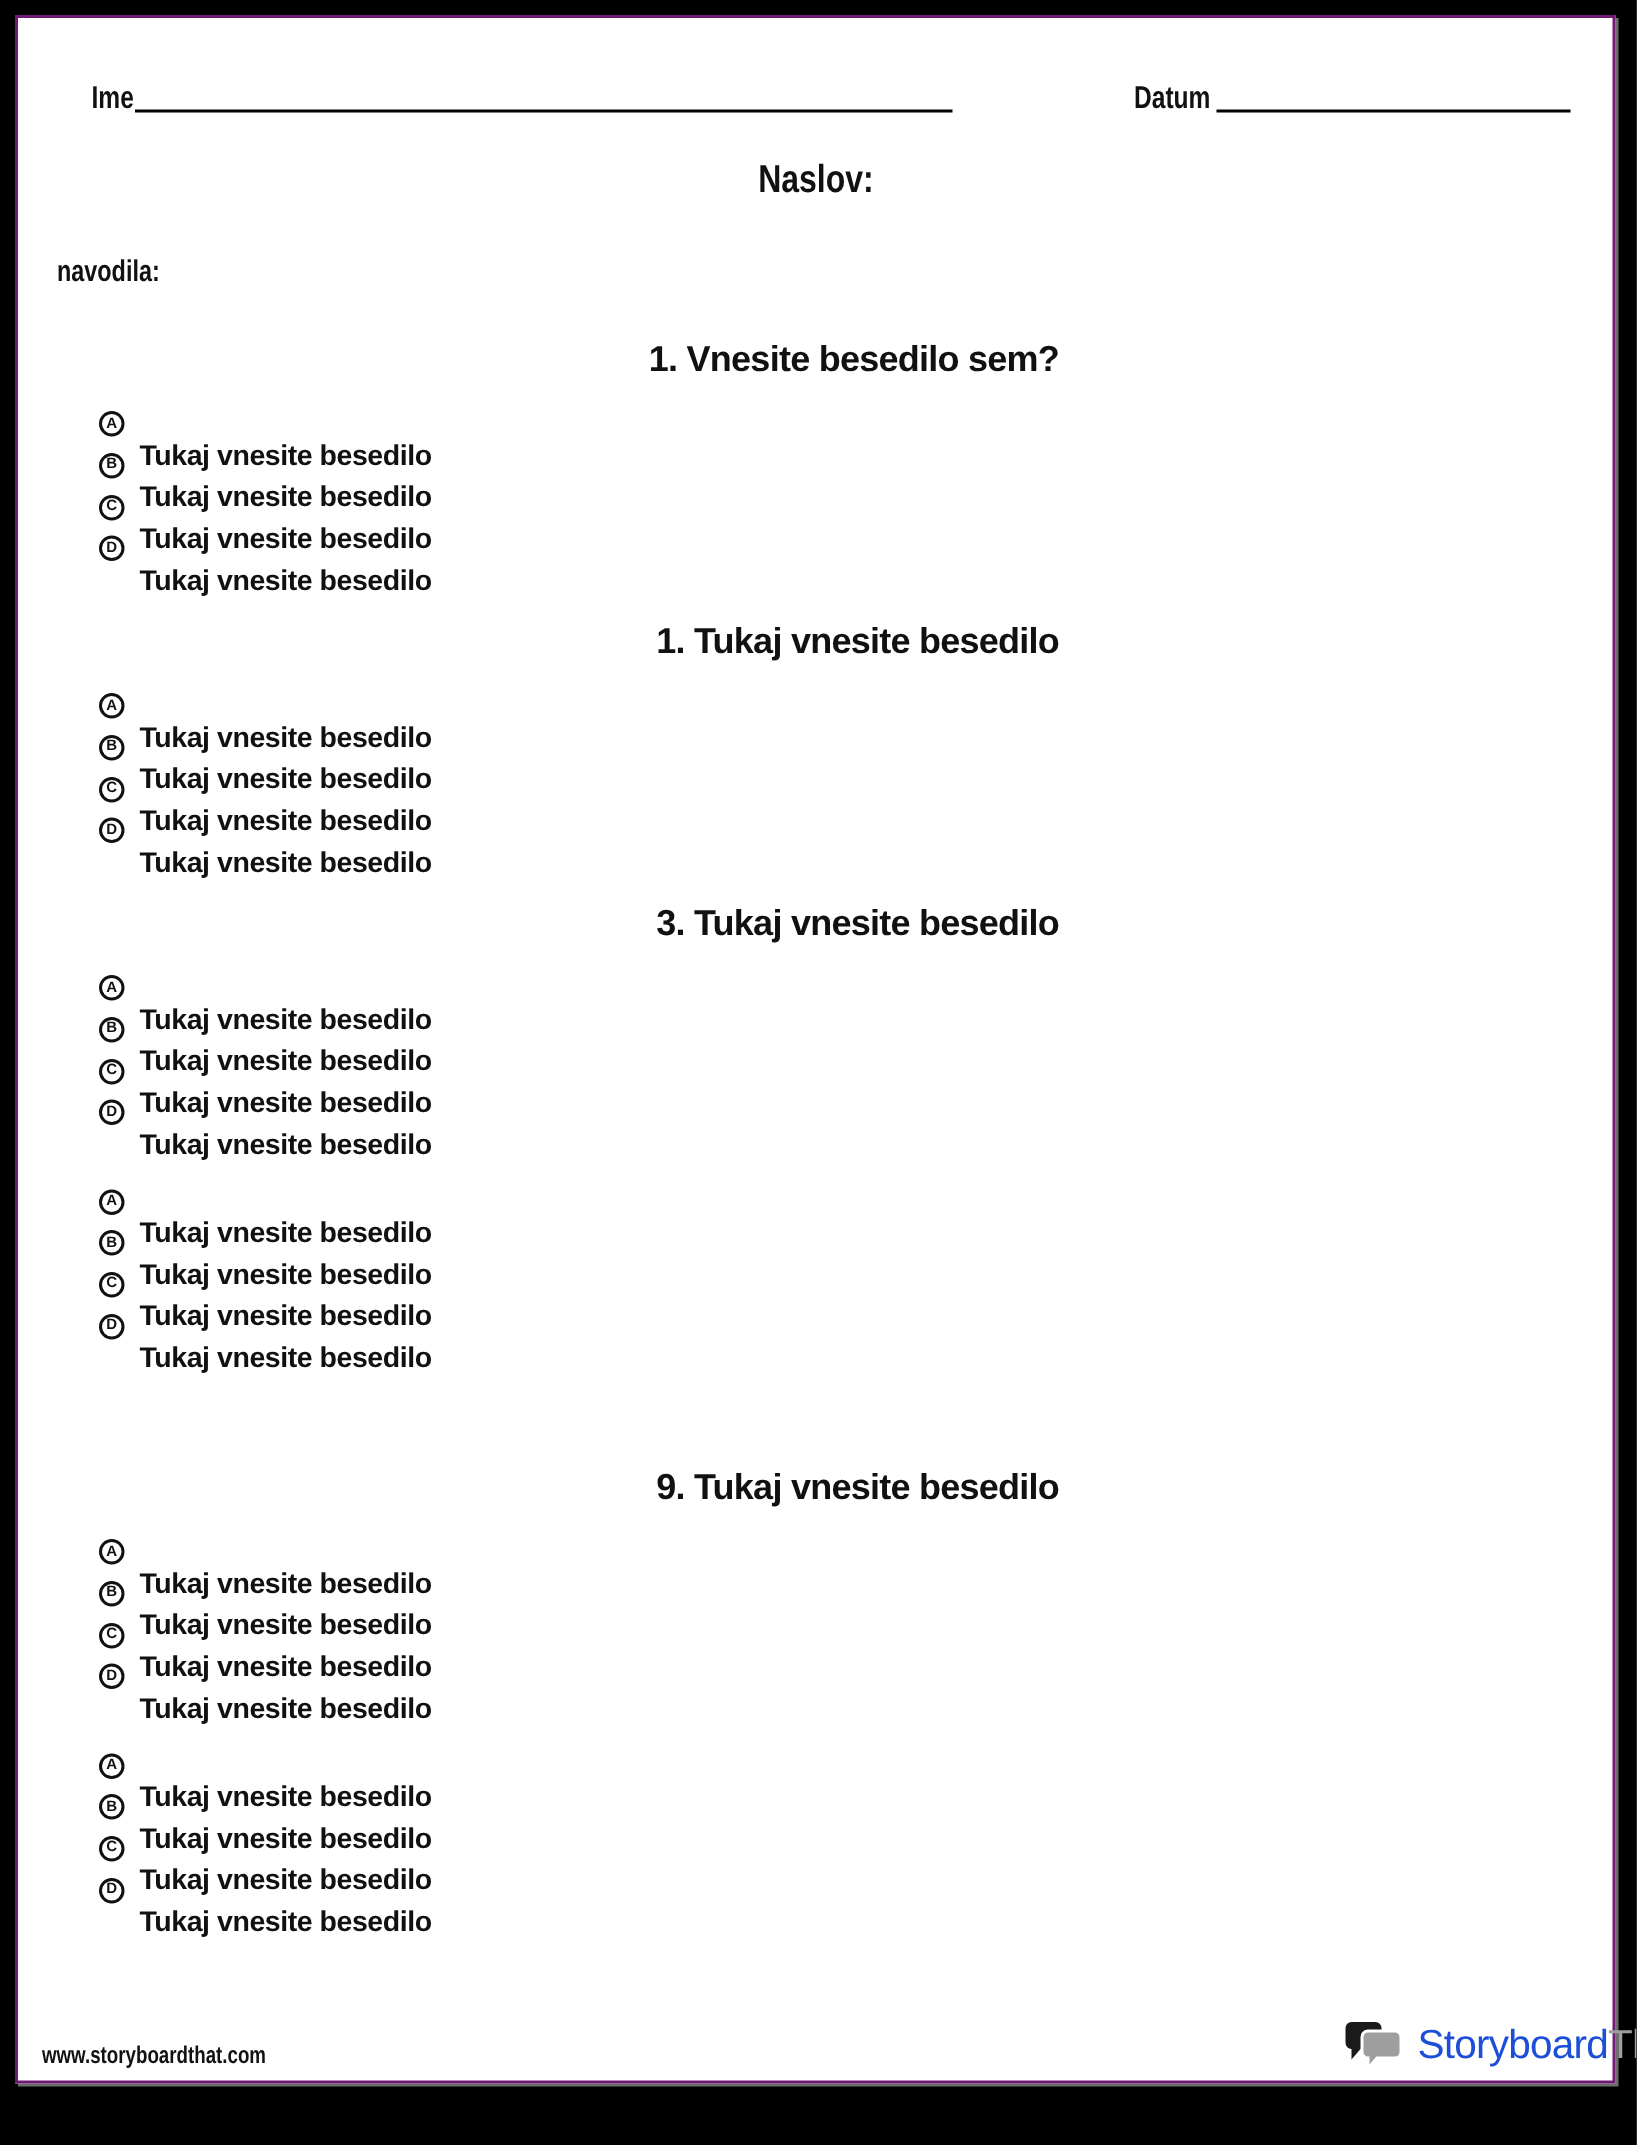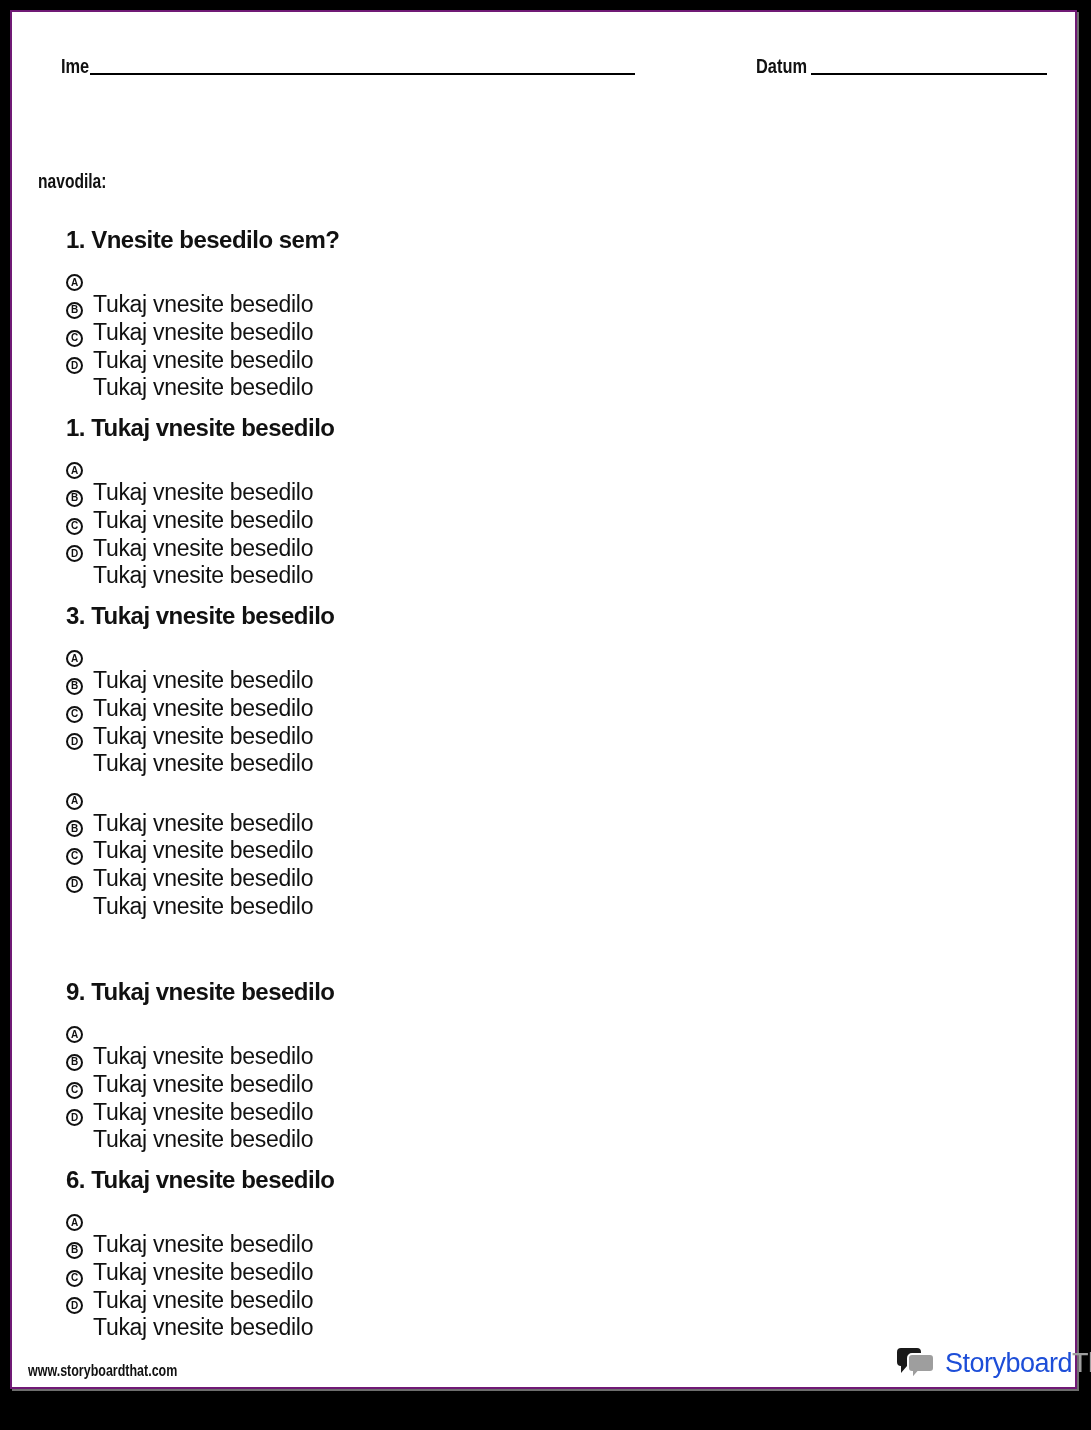--- a/index.html
+++ b/index.html
@@ -41,21 +41,21 @@
   }
   .title-row span { display: inline-block; transform: scaleX(0.82); transform-origin: center; }
   .instructions-label { position: absolute; left: 26px; top: 158px; font-size: 20px; }
 
   .questions {
     position: absolute;
     left: 54px;
     top: 214px;
     width: 640px;
   }
-  .question { height: 188px; }
+  .question { height: 188px; text-align: right; }
   .q-title {
     margin: 0 0 17px 0;
     font-size: 24px;
     font-weight: bold;
     letter-spacing: -0.5px;
     line-height: 1.2;
   }
   .option {
     display: flex;
     align-items: center;
@@ -66,22 +66,22 @@
     flex: 0 0 auto;
     width: 17px; height: 17px;
     border: 2px solid #111;
     border-radius: 50%;
     display: flex; align-items: center; justify-content: center;
     font-size: 10px; font-weight: bold;
     line-height: 1;
   }
   .option-text {
     margin-left: 10px;
-    font-size: 23px;
-    font-weight: normal;
+    font-size: 19px;
+    font-weight: bold;
     letter-spacing: -0.3px;
     white-space: nowrap;
     margin-top: 44px;
   }
 
   .footer-url {
     position: absolute; left: 16px; top: 1350px;
     font-size: 16px;
   }
   .logo {
@@ -97,20 +97,23 @@
 <body>
 
 <div id="screen">
   <div class="page">
 
     <div class="name-label cond">Ime</div>
     <div class="name-line"></div>
     <div class="date-label cond">Datum</div>
     <div class="date-line"></div>
 
+    <div class="title-row">
+      <span>Naslov:</span>
+    </div>
 
     <div class="instructions-label cond">navodila:</div>
 
     <div class="questions">
 
       <article class="question">
         <h2 class="q-title">1. Vnesite besedilo sem?</h2>
         <div class="option">
           <span class="badge">A</span>
           <span class="option-text">Tukaj vnesite besedilo</span>
@@ -202,21 +205,20 @@
           <span class="badge">C</span>
           <span class="option-text">Tukaj vnesite besedilo</span>
         </div>
         <div class="option">
           <span class="badge">D</span>
           <span class="option-text">Tukaj vnesite besedilo</span>
         </div>
       </article>
 
       <article class="question">
-        <h2 class="q-title">6. Tukaj vnesite besedilo</h2>
         <div class="option">
           <span class="badge">A</span>
           <span class="option-text">Tukaj vnesite besedilo</span>
         </div>
         <div class="option">
           <span class="badge">B</span>
           <span class="option-text">Tukaj vnesite besedilo</span>
         </div>
         <div class="option">
           <span class="badge">C</span>

